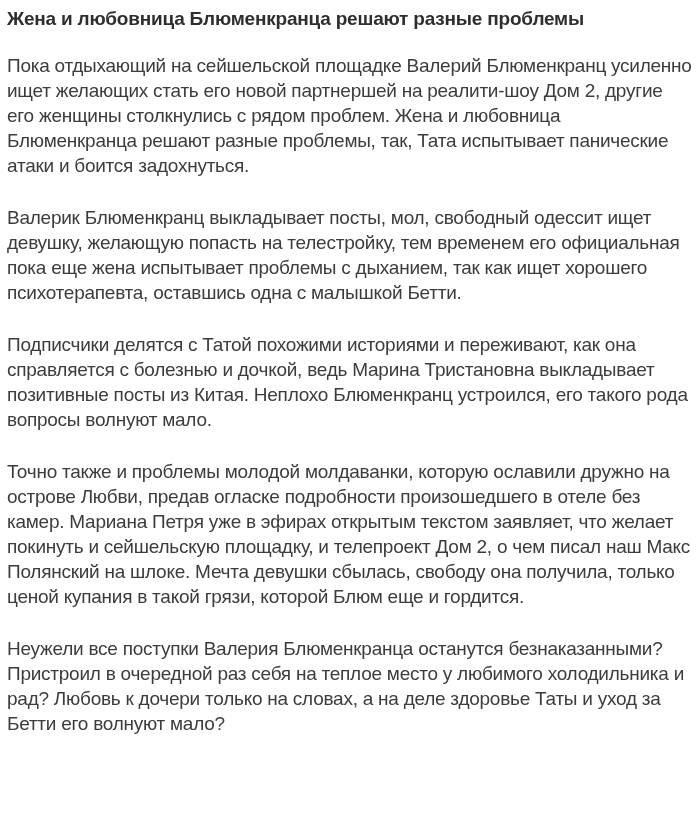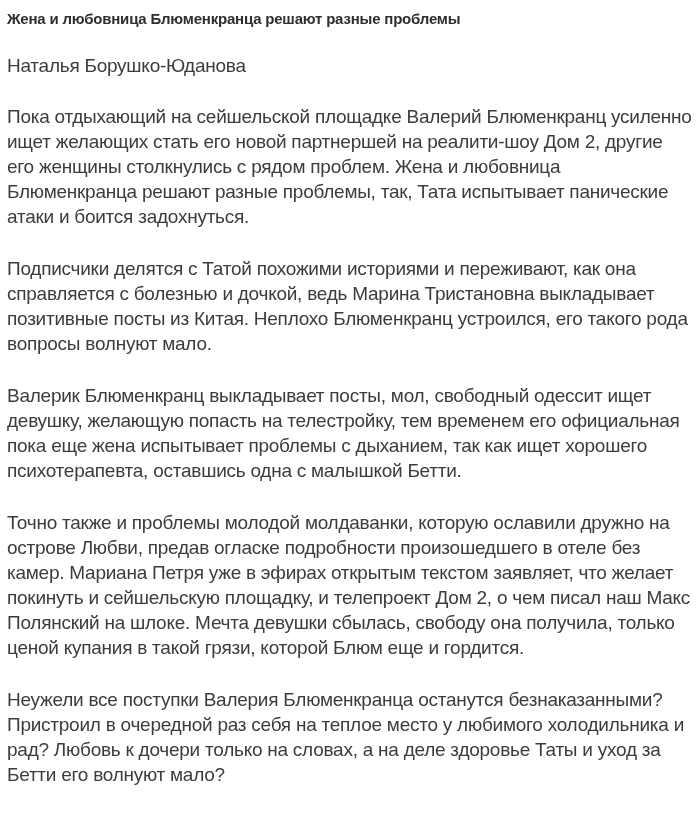--- a/index.html
+++ b/index.html
@@ -15,21 +15,21 @@
     -webkit-font-smoothing: antialiased;
   }
   .article {
     box-sizing: border-box;
     width: 699px;
     padding: 6px 6px 0 7px;
     letter-spacing: -0.25px;
   }
   .article-title {
     margin: 0 0 22px 0;
-    font-size: 15px;
+    font-size: 19px;
     line-height: 25px;
     font-weight: 700;
     color: #2e2e2e;
     letter-spacing: -0.2px;
   }
   .article-byline {
     margin: 0 0 26px 0;
     font-size: 19px;
     line-height: 25px;
     font-weight: 400;
@@ -46,26 +46,25 @@
     margin-bottom: 0;
   }
 </style>
 </head>
 <body>
 
 <div class="article">
 
   <h1 class="article-title">Жена и любовница Блюменкранца решают разные проблемы</h1>
 
-  <div class="article-byline">Наталья Борушко-Юданова</div>
 
   <p class="para">Пока отдыхающий на сейшельской площадке Валерий Блюменкранц усиленно ищет желающих стать его новой партнершей на реалити-шоу Дом 2, другие его женщины столкнулись с рядом проблем. Жена и любовница Блюменкранца решают разные проблемы, так, Тата испытывает панические атаки и боится задохнуться.</p>
 
 
+  <p class="para">Валерик Блюменкранц выкладывает посты, мол, свободный одессит ищет девушку, желающую попасть на телестройку, тем временем его официальная пока еще жена испытывает проблемы с дыханием, так как ищет хорошего психотерапевта, оставшись одна с малышкой Бетти.</p>
+
   <p class="para">Подписчики делятся с Татой похожими историями и переживают, как она справляется с болезнью и дочкой, ведь Марина Тристановна выкладывает позитивные посты из Китая. Неплохо Блюменкранц устроился, его такого рода вопросы волнуют мало.</p>
-
-  <p class="para">Валерик Блюменкранц выкладывает посты, мол, свободный одессит ищет девушку, желающую попасть на телестройку, тем временем его официальная пока еще жена испытывает проблемы с дыханием, так как ищет хорошего психотерапевта, оставшись одна с малышкой Бетти.</p>
 
   <p class="para">Точно также и проблемы молодой молдаванки, которую ославили дружно на острове Любви, предав огласке подробности произошедшего в отеле без камер. Мариана Петря уже в эфирах открытым текстом заявляет, что желает покинуть и сейшельскую площадку, и телепроект Дом 2, о чем писал наш Макс Полянский на шлоке. Мечта девушки сбылась, свободу она получила, только ценой купания в такой грязи, которой Блюм еще и гордится.</p>
 
   <p class="para">Неужели все поступки Валерия Блюменкранца останутся безнаказанными? Пристроил в очередной раз себя на теплое место у любимого холодильника и рад? Любовь к дочери только на словах, а на деле здоровье Таты и уход за Бетти его волнуют мало?</p>
 
 </div>
 
 </body></html>

